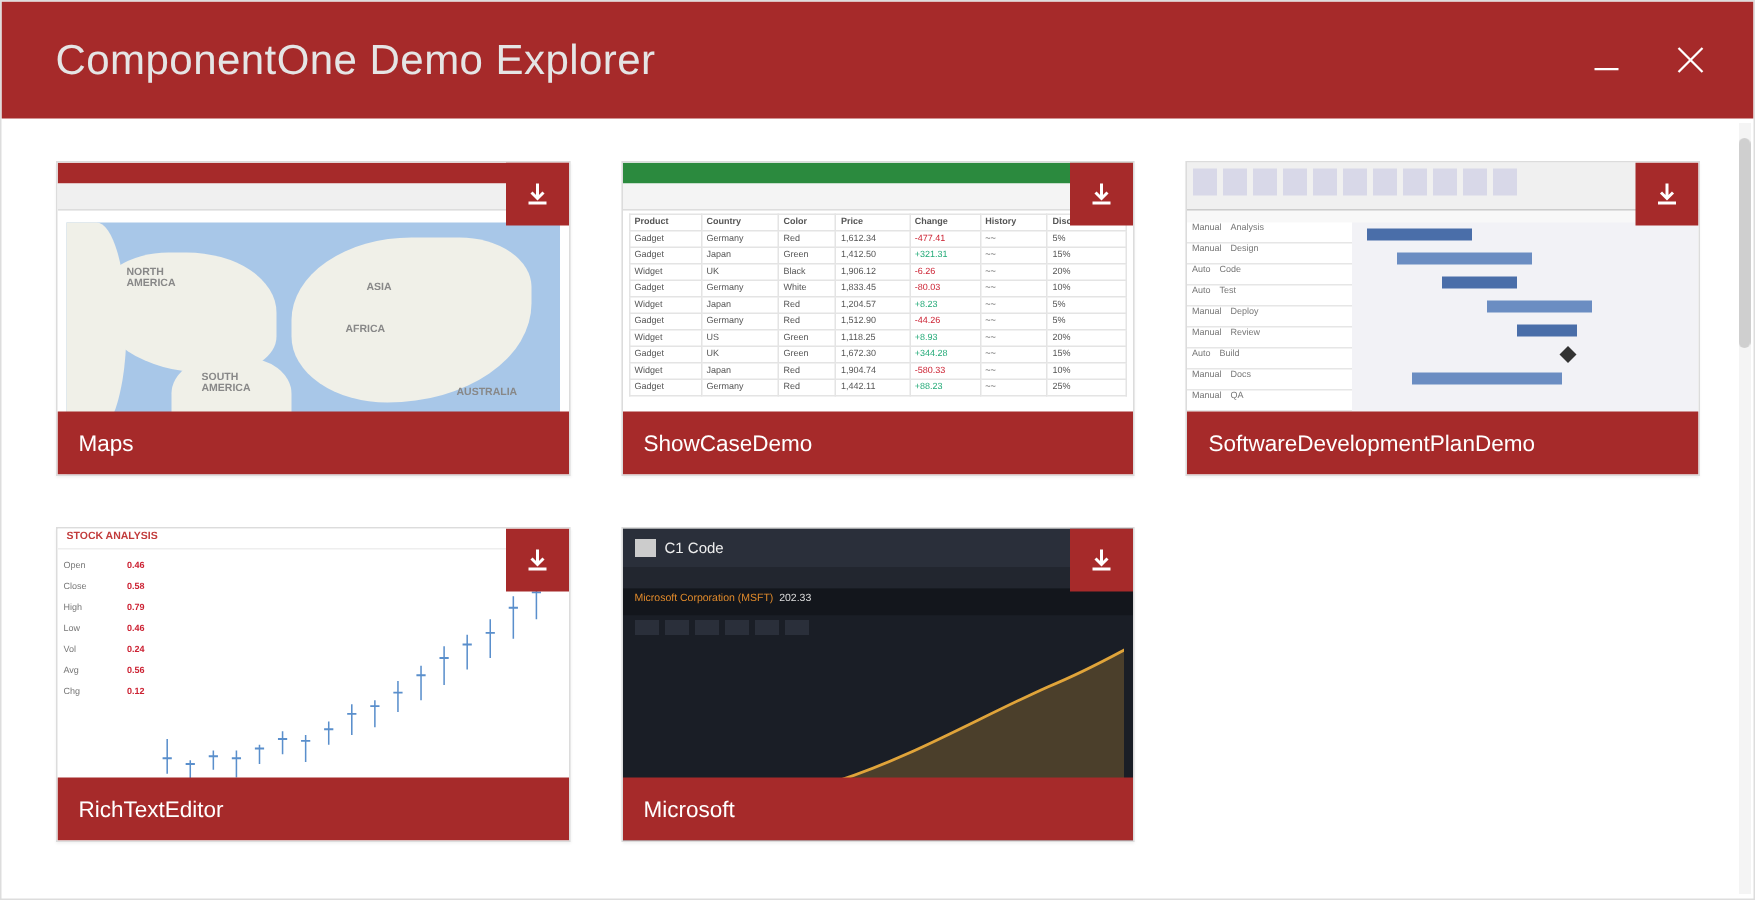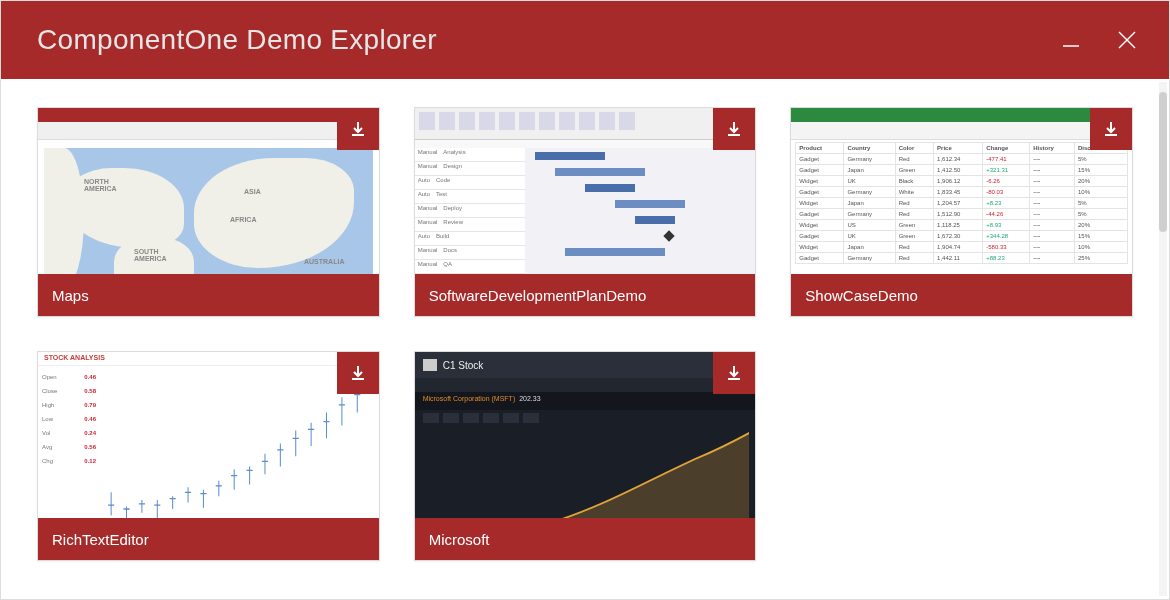--- a/index.html
+++ b/index.html
@@ -222,91 +222,20 @@
       <div class="download">
         <svg width="18" height="18" viewBox="0 0 18 18">
             <path d="M9 2 v9 M5 8 l4 4 l4 -4 M3 15 h12"></path>
           </svg>
       </div>
       <div class="footer">Maps</div>
     </div>
 
 
     <div class="card">
-      <div class="thumb thumb-gantt">
-        <div class="ribbon">
-            <span></span>
-            <span></span>
-            <span></span>
-            <span></span>
-            <span></span>
-            <span></span>
-            <span></span>
-            <span></span>
-            <span></span>
-            <span></span>
-            <span></span>
-          </div>
-        <div class="grid-left">
-          <div class="row">
-              <span>Manual</span>
-              <span>Analysis</span>
-            </div>
-          <div class="row">
-              <span>Manual</span>
-              <span>Design</span>
-            </div>
-          <div class="row">
-              <span>Auto</span>
-              <span>Code</span>
-            </div>
-          <div class="row">
-              <span>Auto</span>
-              <span>Test</span>
-            </div>
-          <div class="row">
-              <span>Manual</span>
-              <span>Deploy</span>
-            </div>
-          <div class="row">
-              <span>Manual</span>
-              <span>Review</span>
-            </div>
-          <div class="row">
-              <span>Auto</span>
-              <span>Build</span>
-            </div>
-          <div class="row">
-              <span>Manual</span>
-              <span>Docs</span>
-            </div>
-          <div class="row">
-              <span>Manual</span>
-              <span>QA</span>
-            </div>
-        </div>
-        <div class="chart">
-          <div class="bar" style="top:4px;left:10px;width:70px;"></div>
-          <div class="bar" style="top:20px;left:30px;width:90px;background:#6b8dc2;"></div>
-          <div class="bar" style="top:36px;left:60px;width:50px;"></div>
-          <div class="bar" style="top:52px;left:90px;width:70px;background:#6b8dc2;"></div>
-          <div class="bar" style="top:68px;left:110px;width:40px;"></div>
-          <div class="ms" style="top:84px;left:140px;"></div>
-          <div class="bar" style="top:100px;left:40px;width:100px;background:#6b8dc2;"></div>
-        </div>
-      </div>
-      <div class="download">
-        <svg width="18" height="18" viewBox="0 0 18 18">
-            <path d="M9 2 v9 M5 8 l4 4 l4 -4 M3 15 h12"></path>
-          </svg>
-      </div>
-      <div class="footer">SoftwareDevelopmentPlanDemo</div>
-    </div>
-
-    <div class="card">
       <div class="thumb thumb-sheet">
         <div class="top"></div>
         <div class="toolbar2"></div>
         <table>
           <tbody>
               <tr>
                 <th>Product</th>
                 <th>Country</th>
                 <th>Color</th>
                 <th>Price</th>
@@ -409,20 +338,91 @@
       </div>
       <div class="download">
         <svg width="18" height="18" viewBox="0 0 18 18">
             <path d="M9 2 v9 M5 8 l4 4 l4 -4 M3 15 h12"></path>
           </svg>
       </div>
       <div class="footer">ShowCaseDemo</div>
     </div>
 
     <div class="card">
+      <div class="thumb thumb-gantt">
+        <div class="ribbon">
+            <span></span>
+            <span></span>
+            <span></span>
+            <span></span>
+            <span></span>
+            <span></span>
+            <span></span>
+            <span></span>
+            <span></span>
+            <span></span>
+            <span></span>
+          </div>
+        <div class="grid-left">
+          <div class="row">
+              <span>Manual</span>
+              <span>Analysis</span>
+            </div>
+          <div class="row">
+              <span>Manual</span>
+              <span>Design</span>
+            </div>
+          <div class="row">
+              <span>Auto</span>
+              <span>Code</span>
+            </div>
+          <div class="row">
+              <span>Auto</span>
+              <span>Test</span>
+            </div>
+          <div class="row">
+              <span>Manual</span>
+              <span>Deploy</span>
+            </div>
+          <div class="row">
+              <span>Manual</span>
+              <span>Review</span>
+            </div>
+          <div class="row">
+              <span>Auto</span>
+              <span>Build</span>
+            </div>
+          <div class="row">
+              <span>Manual</span>
+              <span>Docs</span>
+            </div>
+          <div class="row">
+              <span>Manual</span>
+              <span>QA</span>
+            </div>
+        </div>
+        <div class="chart">
+          <div class="bar" style="top:4px;left:10px;width:70px;"></div>
+          <div class="bar" style="top:20px;left:30px;width:90px;background:#6b8dc2;"></div>
+          <div class="bar" style="top:36px;left:60px;width:50px;"></div>
+          <div class="bar" style="top:52px;left:90px;width:70px;background:#6b8dc2;"></div>
+          <div class="bar" style="top:68px;left:110px;width:40px;"></div>
+          <div class="ms" style="top:84px;left:140px;"></div>
+          <div class="bar" style="top:100px;left:40px;width:100px;background:#6b8dc2;"></div>
+        </div>
+      </div>
+      <div class="download">
+        <svg width="18" height="18" viewBox="0 0 18 18">
+            <path d="M9 2 v9 M5 8 l4 4 l4 -4 M3 15 h12"></path>
+          </svg>
+      </div>
+      <div class="footer">SoftwareDevelopmentPlanDemo</div>
+    </div>
+
+    <div class="card">
       <div class="thumb thumb-stockan">
         <div class="top2">STOCK ANALYSIS</div>
         <div class="side">
           <div class="m">
               <span>Open</span>
               <b>0.46</b>
             </div>
           <div class="m">
               <span>Close</span>
               <b>0.58</b>
@@ -461,21 +461,21 @@
             <path d="M9 2 v9 M5 8 l4 4 l4 -4 M3 15 h12"></path>
           </svg>
       </div>
       <div class="footer">RichTextEditor</div>
     </div>
 
     <div class="card">
       <div class="thumb thumb-stockchart">
         <div class="head">
             <span class="ico"></span>
-            <span>C1 Stock</span>
+            <span>C1 Code</span>
           </div>
         <div class="sub"></div>
         <div class="ticker"><span>Microsoft Corporation (MSFT)</span>&nbsp;&nbsp;<span class="price">202.33</span></div>
         <div class="controls">
             <span></span>
             <span></span>
             <span></span>
             <span></span>
             <span></span>
             <span></span>

